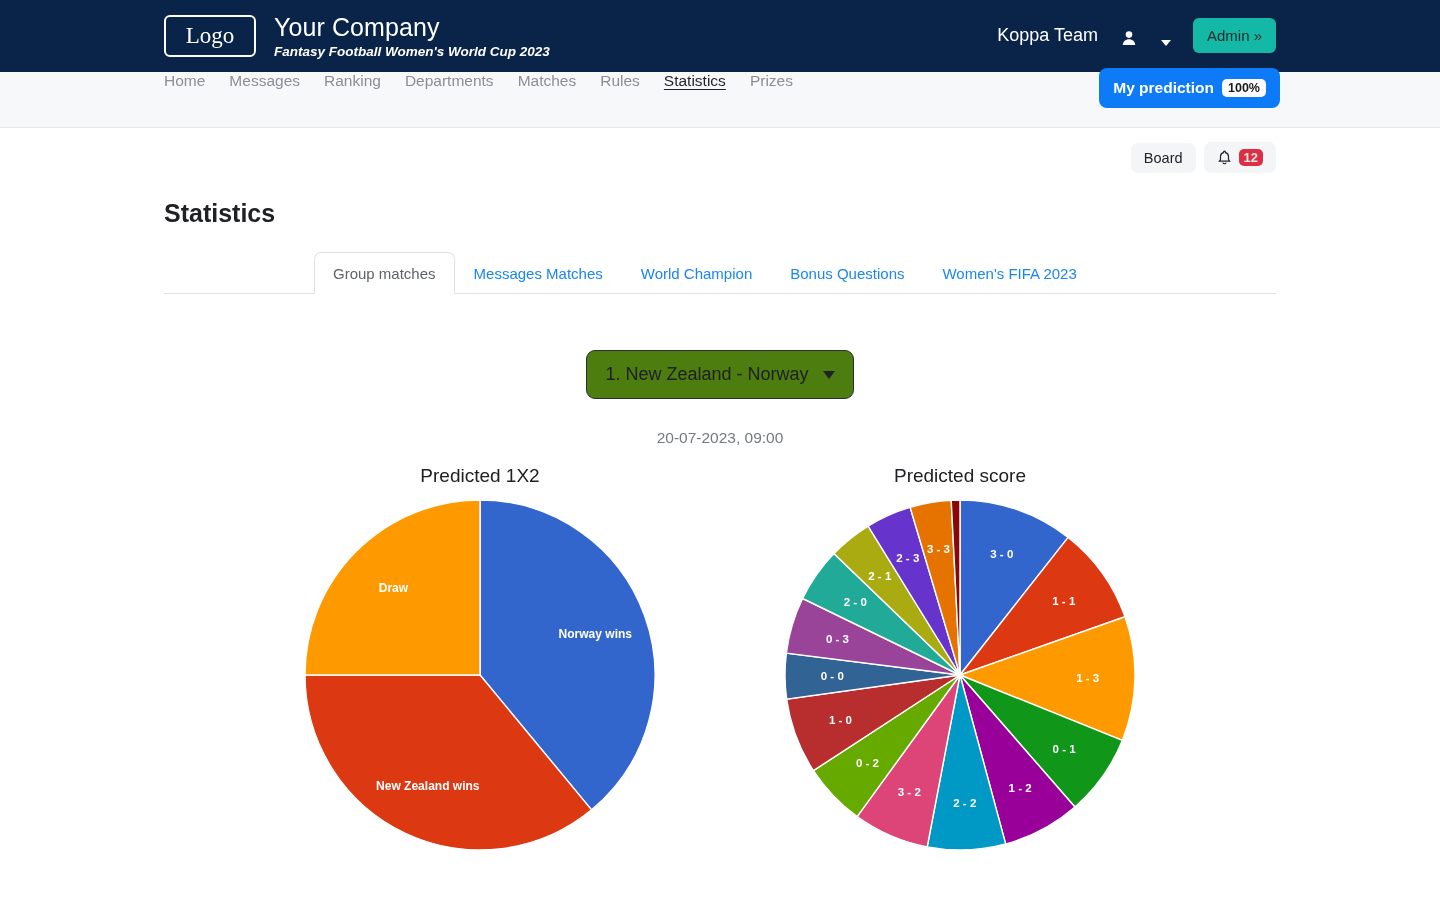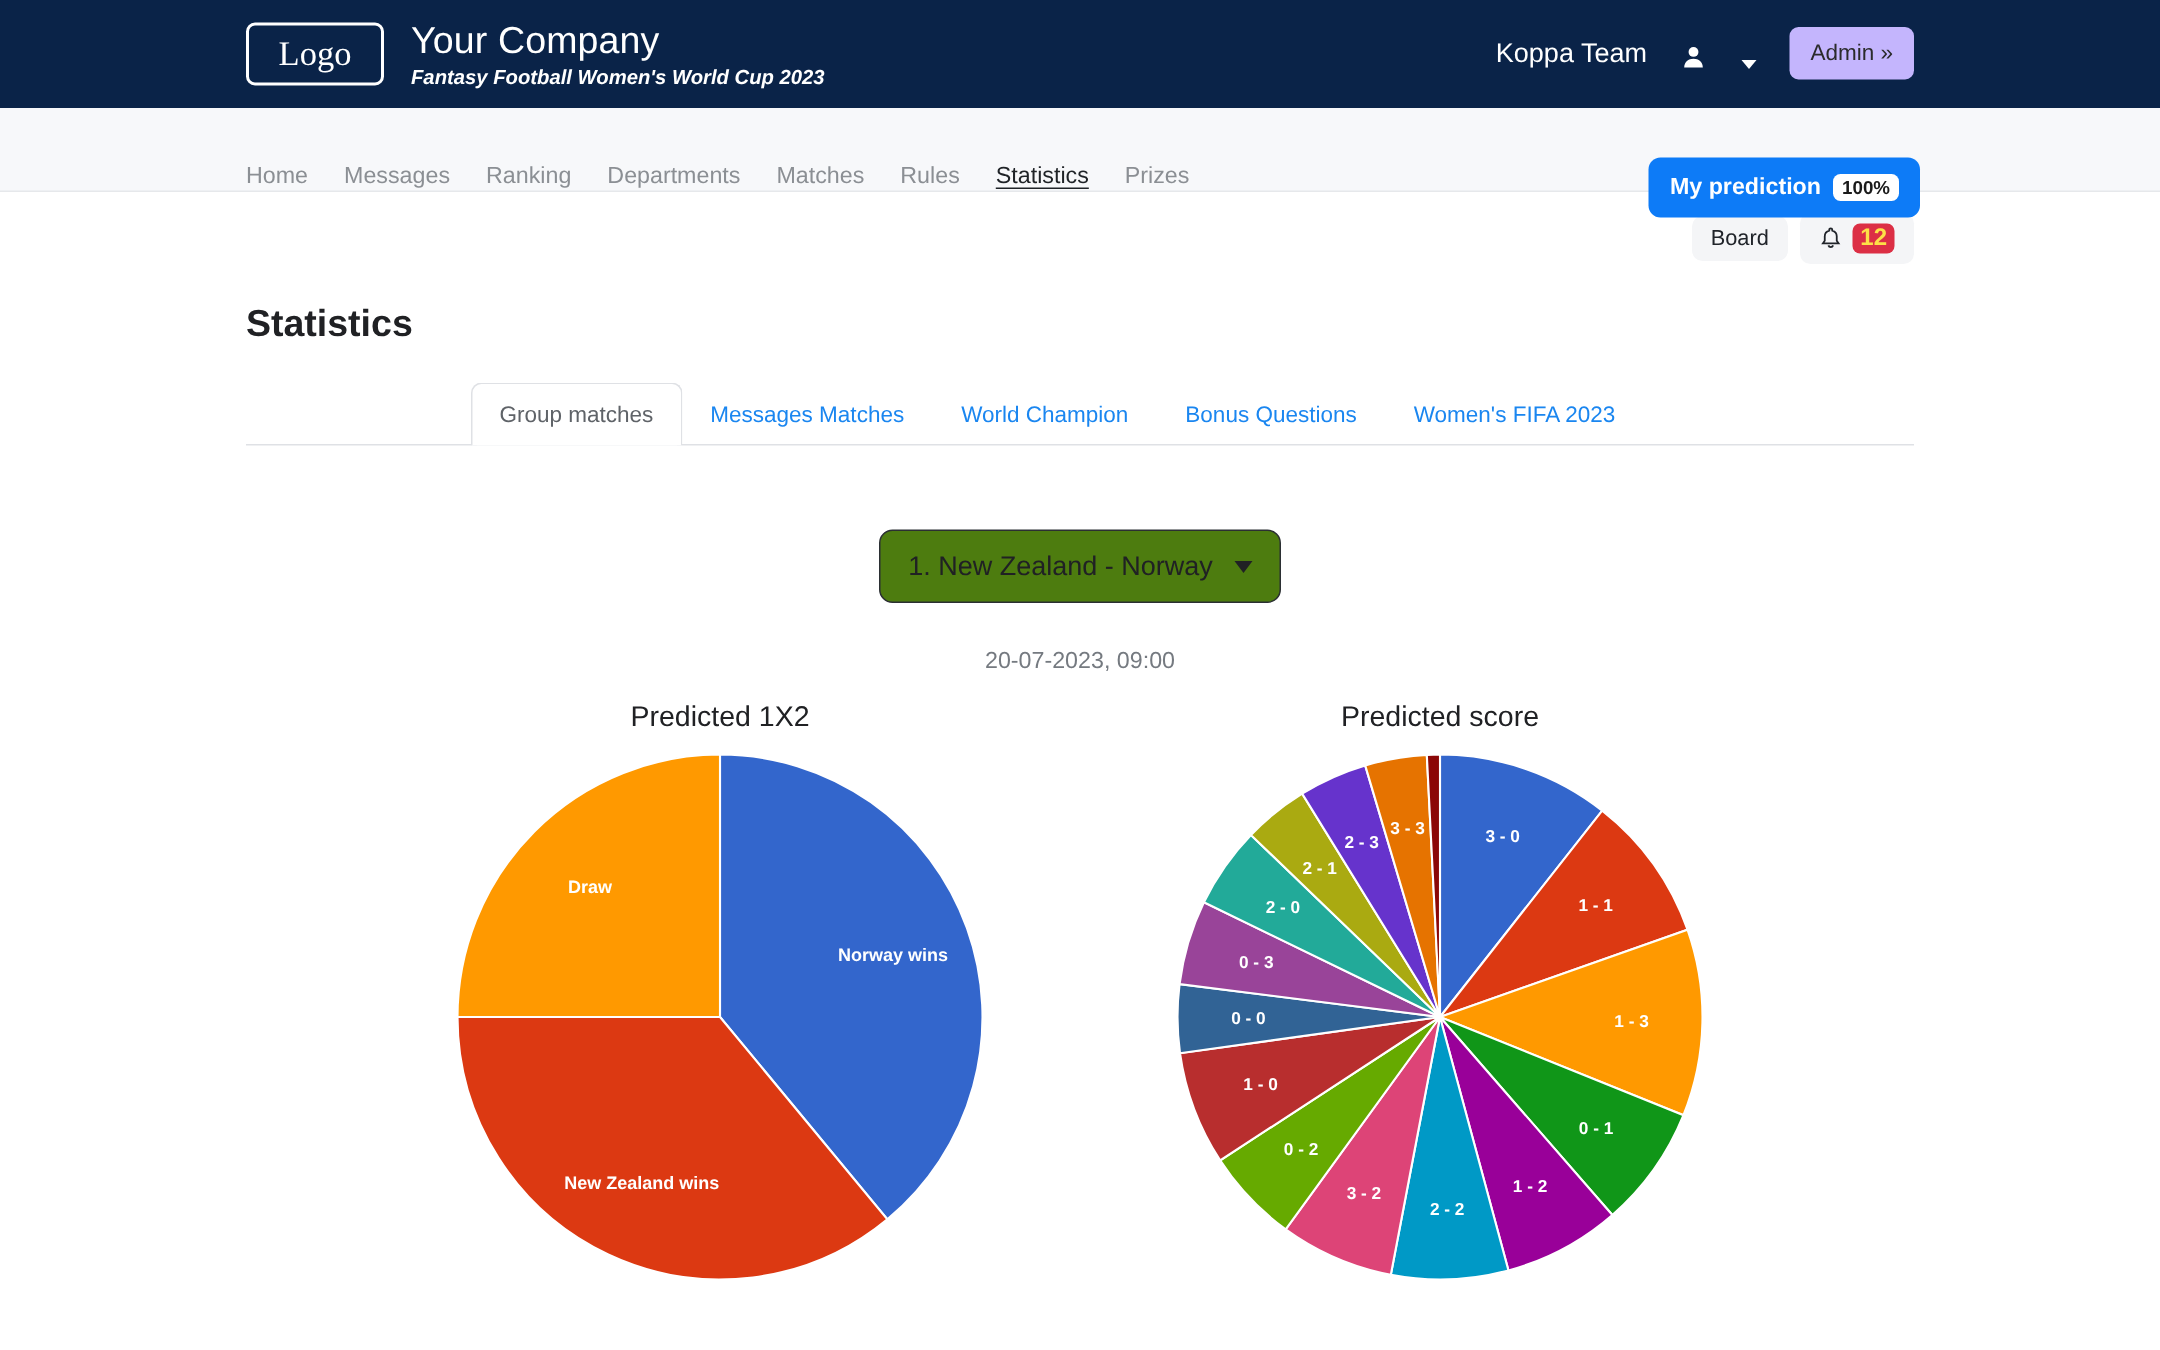--- a/index.html
+++ b/index.html
@@ -46,37 +46,37 @@
   .user-icon { display:inline-block; width:16px; height:16px; }
   .caret-down {
     width: 0; height: 0;
     border-left: 5px solid transparent;
     border-right: 5px solid transparent;
     border-top: 6px solid #ffffff;
     display: inline-block;
     margin-left: 1px;
   }
   .admin-btn {
-    background: #c4b5fd;
+    background: #14b8a6;
     color: #2b2b2b;
     border: none;
     border-radius: 6px;
     padding: 9px 14px;
     font-size: 15px;
     font-family: inherit;
     cursor: pointer;
     margin-left: 12px;
   }
 
   
   .navbar {
     background: #f7f8fa;
     border-bottom: 1px solid #e6e8eb;
     height: 56px;
-    display: flex; align-items: flex-end;
+    display: flex; align-items: flex-start;
     position: relative;
   }
   .navbar-inner {
     width: 1112px; margin: 0 auto;
     display: flex; align-items: center; justify-content: space-between;
     position: relative;
   }
   .nav-links { display: flex; align-items: center; gap: 24px; }
   .nav-link {
     font-size: 15.5px; color: #8b8f94; text-decoration: none; cursor: pointer;
@@ -111,23 +111,23 @@
     background: #f4f5f7;
     border: none; border-radius: 7px;
     padding: 7px 13px;
     font-size: 14.5px; color: #20242a;
     font-family: inherit;
     cursor: pointer;
     display: flex; align-items: center; gap: 7px;
   }
   .bell { width: 15px; height: 16px; display:inline-block; }
   .count-badge {
-    background: #dc2f45; color:#fde047;
+    background: #dc2f45; color:#e5e5e5;
     border-radius: 5px;
-    font-size: 16px; font-weight: 700;
+    font-size: 13px; font-weight: 700;
     padding: 1px 5px;
   }
 
   
   .page-title {
     font-size: 25px; font-weight: 700;
     margin: 26px 0 0 0;
     color: #202124;
   }
 

